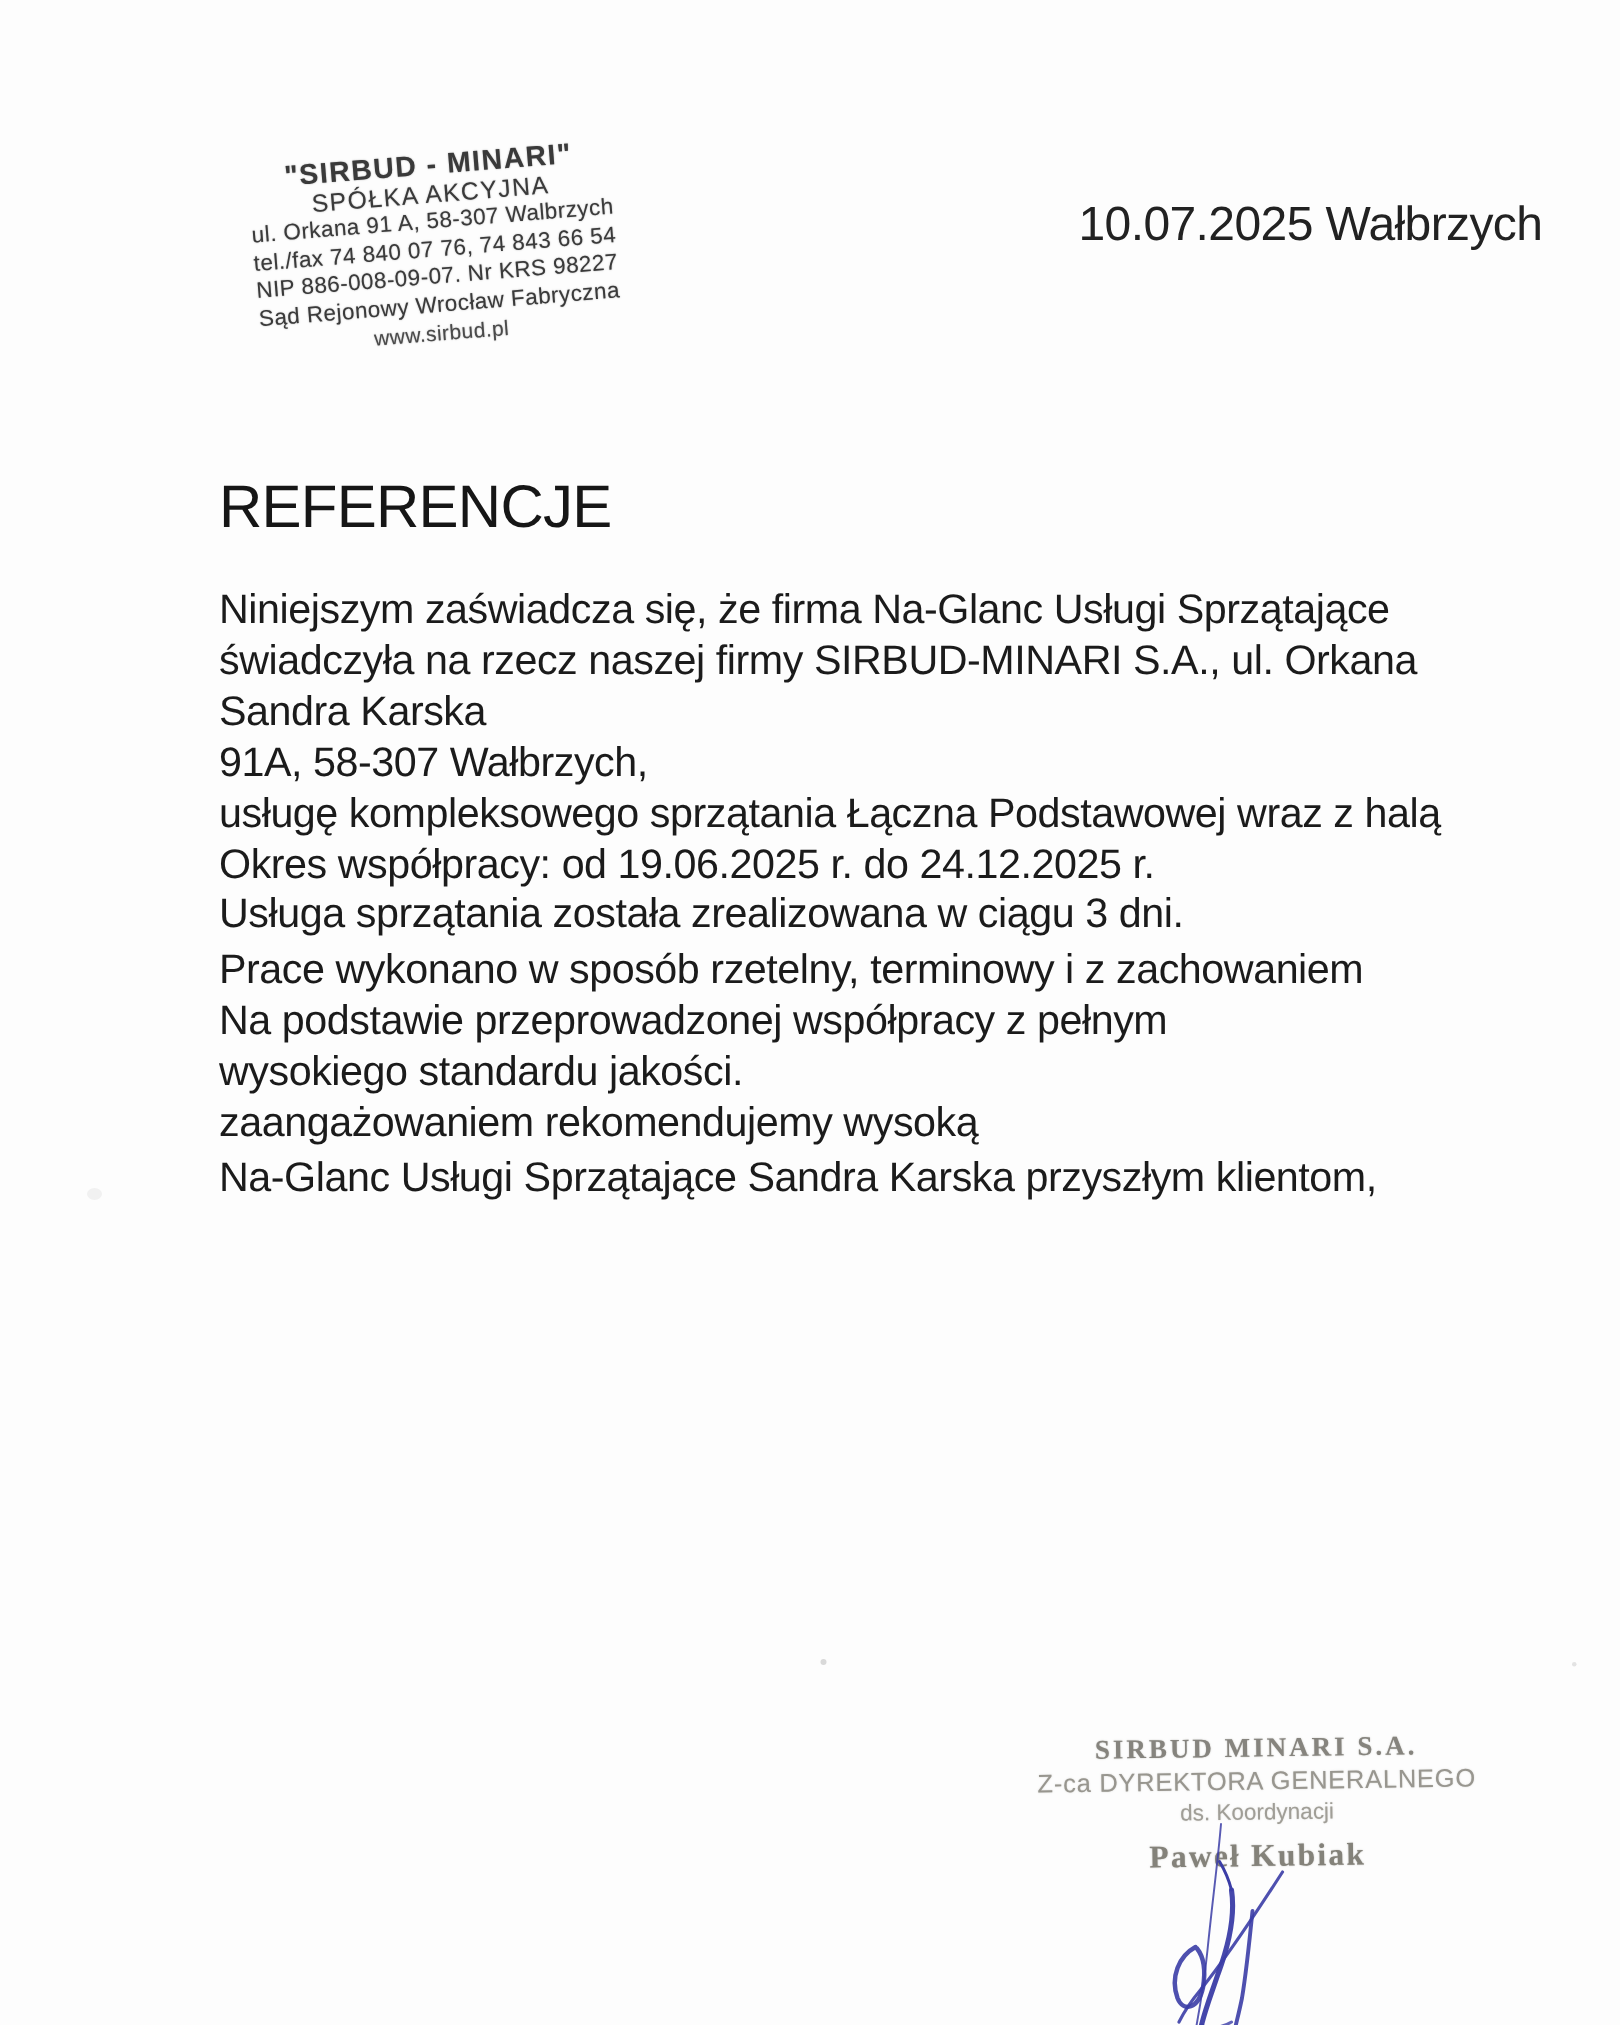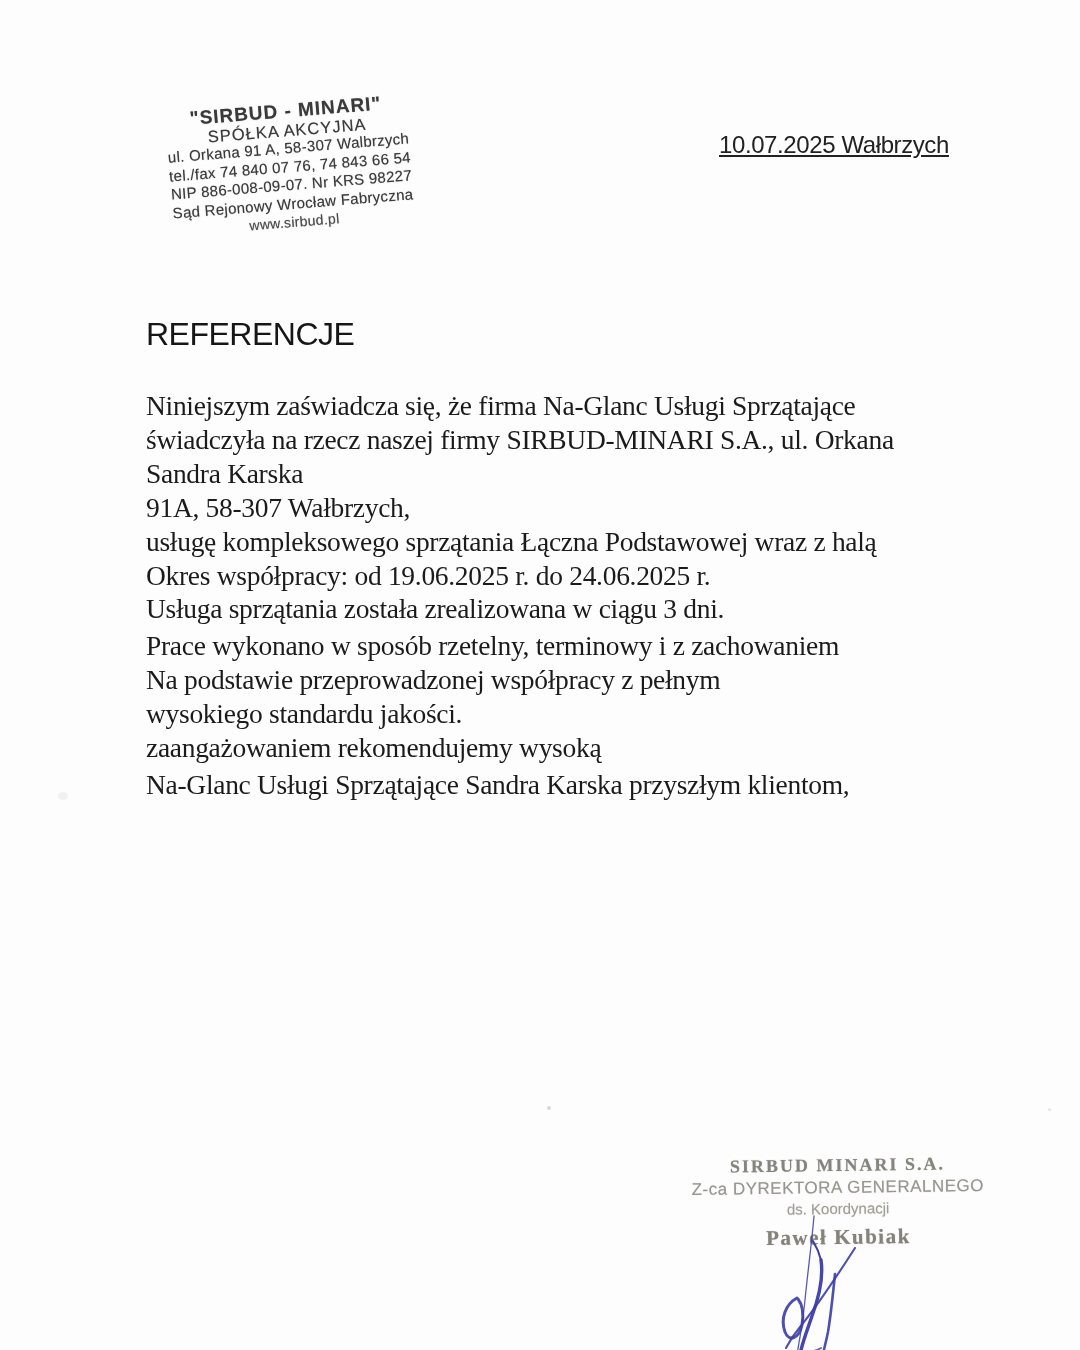--- a/index.html
+++ b/index.html
@@ -23,34 +23,34 @@
     line-height:18.5px;
     letter-spacing:.3px;
   }
   .stamp-top .st0{font-size:19px;font-weight:bold;letter-spacing:1px;}
   .stamp-top .st1{font-size:16.5px;letter-spacing:1px;}
   .stamp-top .st2,.stamp-top .st3,.stamp-top .st4,.stamp-top .st5{font-size:15px;}
   .stamp-top .st6{font-size:14px;color:#4a4a4a;}
   
   .dateline{
     position:absolute;left:719px;top:131px;
-    font-size:24px;letter-spacing:-0.4px;color:#222;text-decoration:underline;
+    font-size:32px;letter-spacing:-0.4px;color:#222;
   }
   
   .doc-title{
     position:absolute;left:146px;top:316px;
-    font-size:32px;letter-spacing:-0.5px;color:#161616;
+    font-size:40px;letter-spacing:-0.5px;color:#161616;
   }
   
   .body-text{
     position:absolute;left:146px;top:389px;width:905px;
     font-size:27.5px;line-height:33.9px;
     letter-spacing:-0.3px;color:#1b1b1b;
   }
-  .body-text .bline{white-space:nowrap;font-family:Liberation Serif, serif;}
+  .body-text .bline{white-space:nowrap;}
   .body-text .gap-sm{margin-top:3px;}
   
   .stamp-bottom{
     position:absolute;left:688px;top:1155px;width:300px;
     transform:rotate(-0.8deg);
     text-align:center;
   }
   .stamp-bottom .sb-company{
     font-family:"Liberation Serif", serif;
     font-size:18px;letter-spacing:2px;font-weight:bold;
@@ -96,21 +96,21 @@
   <div class="dateline">10.07.2025 Wałbrzych</div>
 
   <div class="doc-title">REFERENCJE</div>
 
   <div class="body-text">
     <div class="bline">Niniejszym zaświadcza się, że firma Na-Glanc Usługi Sprzątające</div>
     <div class="bline">świadczyła na rzecz naszej firmy SIRBUD-MINARI S.A., ul. Orkana</div>
     <div class="bline">Sandra Karska</div>
     <div class="bline">91A, 58-307 Wałbrzych,</div>
     <div class="bline">usługę kompleksowego sprzątania Łączna Podstawowej wraz z halą</div>
-    <div class="bline">Okres współpracy: od 19.06.2025 r. do 24.06.2025 r.</div>
+    <div class="bline">Okres współpracy: od 19.06.2025 r. do 24.12.2025 r.</div>
     <div class="bline">Usługa sprzątania została zrealizowana w ciągu 3 dni.</div>
     <div class="bline gap-sm">Prace wykonano w sposób rzetelny, terminowy i z zachowaniem</div>
     <div class="bline">Na podstawie przeprowadzonej współpracy z pełnym</div>
     <div class="bline">wysokiego standardu jakości.</div>
     <div class="bline">zaangażowaniem rekomendujemy wysoką</div>
     <div class="bline gap-sm">Na-Glanc Usługi Sprzątające Sandra Karska przyszłym klientom,</div>
   </div>
 
   <div class="stamp-bottom">
     <div class="sb-company">SIRBUD MINARI S.A.</div>

